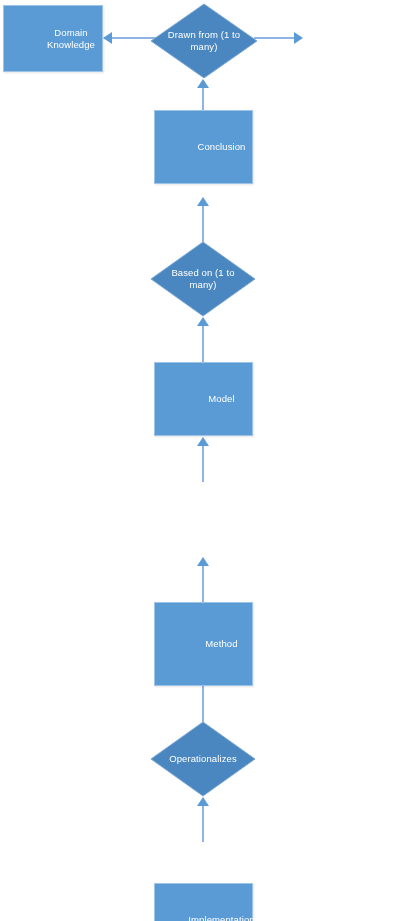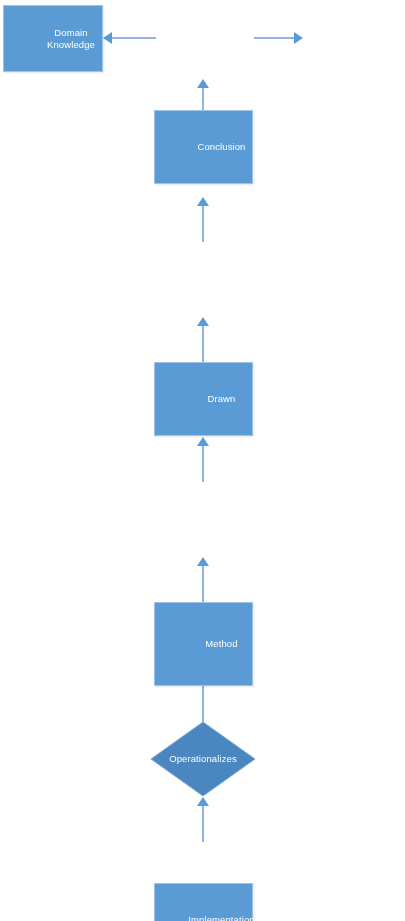--- a/index.html
+++ b/index.html
@@ -117,37 +117,49 @@
   <div class="arrowhead arrow-left" style="left:103px; top:32px;"></div>
 
   <div class="conn-line-h" style="left:254px; top:37px; width:41px;"></div>
   <div class="arrowhead arrow-right" style="left:294px; top:32px;"></div>
 
   <div class="node rect" style="left:3px; top:5px; width:100px; height:67px;">
     <span>Domain Knowledge</span>
   </div>
 
 
+  <div class="diamond-wrap" style="left:150px; top:3px; width:108px; height:76px;">
+    <svg class="diamond-shape" viewBox="0 0 108 76" preserveAspectRatio="none">
+      <polygon points="54,1 107,38 54,75 1,38" fill="#4A87C0" stroke="#7BA9D4" stroke-width="1"></polygon>
+    </svg>
+    <div class="diamond-label">Drawn from (1 to many)</div>
+  </div>
 
   <div class="conn-line-v" style="left:202px; top:88px; height:36px;"></div>
   <div class="arrowhead arrow-up" style="left:197px; top:79px;"></div>
 
   <div class="node rect" style="left:154px; top:110px; width:99px; height:74px;">
     <span>Conclusion</span>
   </div>
 
   <div class="conn-line-v" style="left:202px; top:206px; height:36px;"></div>
   <div class="arrowhead arrow-up" style="left:197px; top:197px;"></div>
 
+  <div class="diamond-wrap" style="left:150px; top:241px; width:106px; height:76px;">
+    <svg class="diamond-shape" viewBox="0 0 106 76" preserveAspectRatio="none">
+      <polygon points="53,1 105,38 53,75 1,38" fill="#4A87C0" stroke="#7BA9D4" stroke-width="1"></polygon>
+    </svg>
+    <div class="diamond-label">Based on (1 to many)</div>
+  </div>
 
   <div class="conn-line-v" style="left:202px; top:326px; height:36px;"></div>
   <div class="arrowhead arrow-up" style="left:197px; top:317px;"></div>
 
   <div class="node rect" style="left:154px; top:362px; width:99px; height:74px;">
-    <span>Drawn</span>
+    <span>Model</span>
   </div>
 
   <div class="conn-line-v" style="left:202px; top:446px; height:36px;"></div>
   <div class="arrowhead arrow-up" style="left:197px; top:437px;"></div>
 
 
   <div class="conn-line-v" style="left:202px; top:566px; height:36px;"></div>
   <div class="arrowhead arrow-up" style="left:197px; top:557px;"></div>
 
   <div class="node rect" style="left:154px; top:602px; width:99px; height:84px;">

